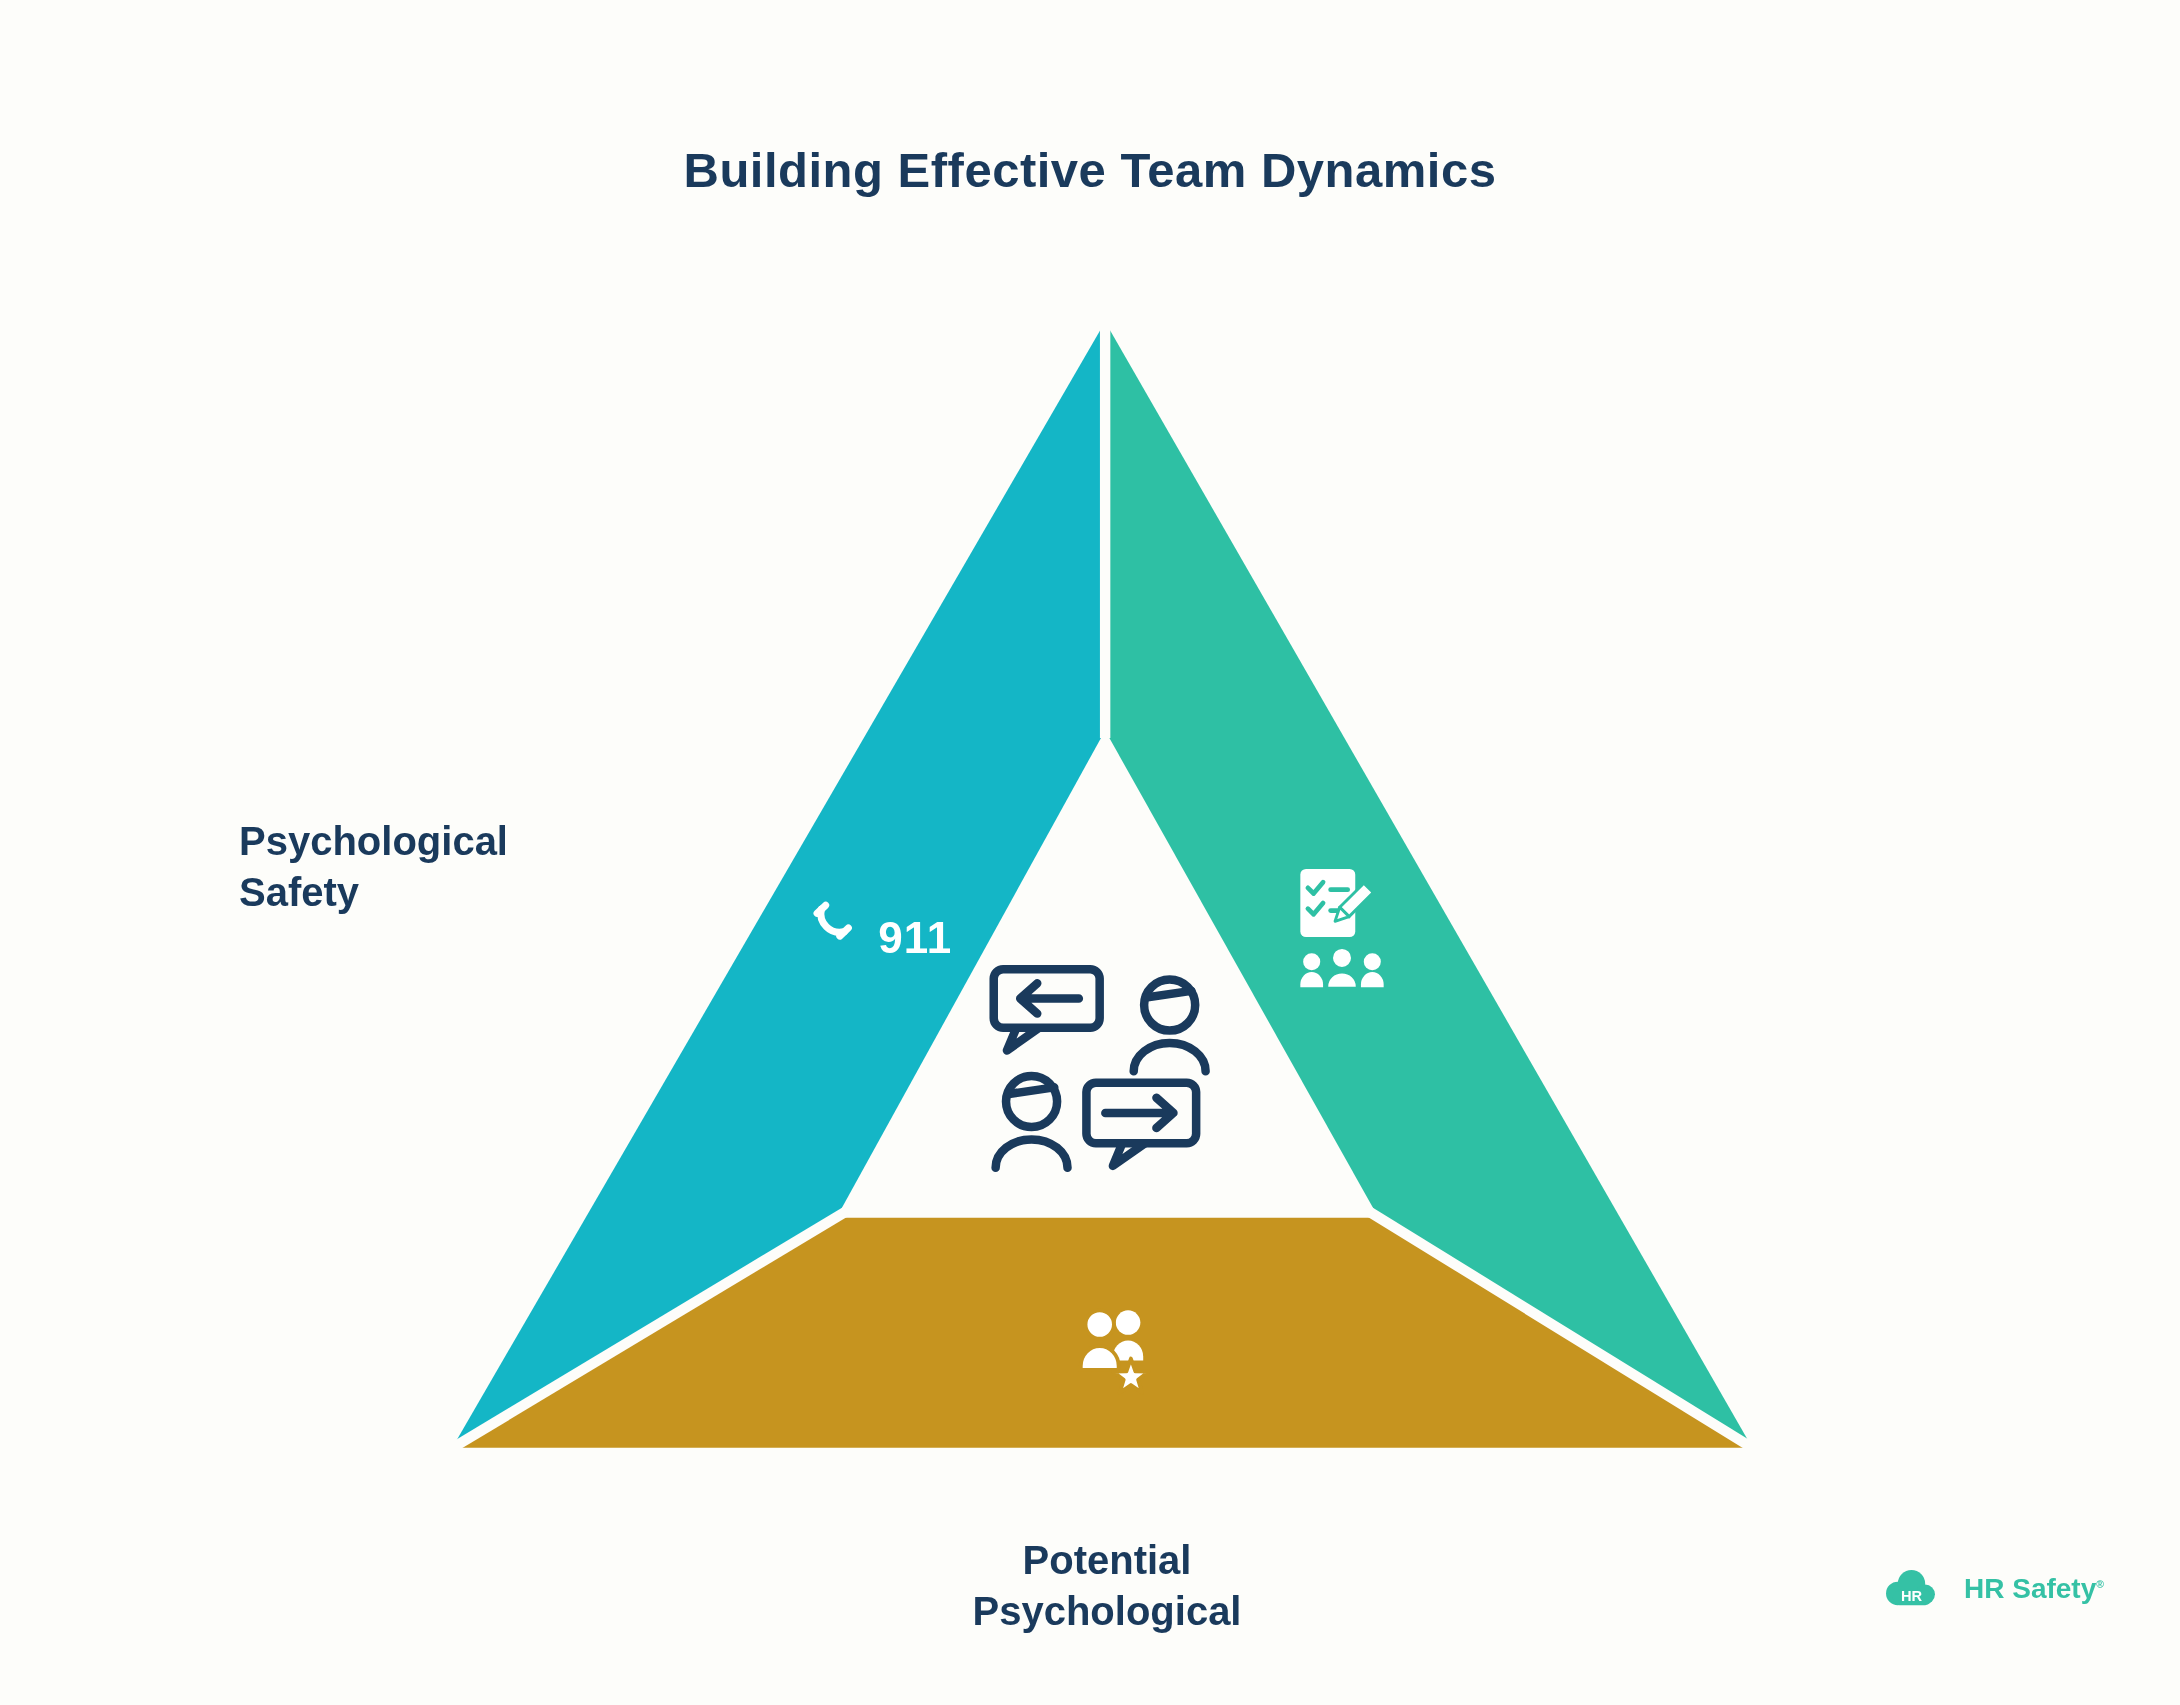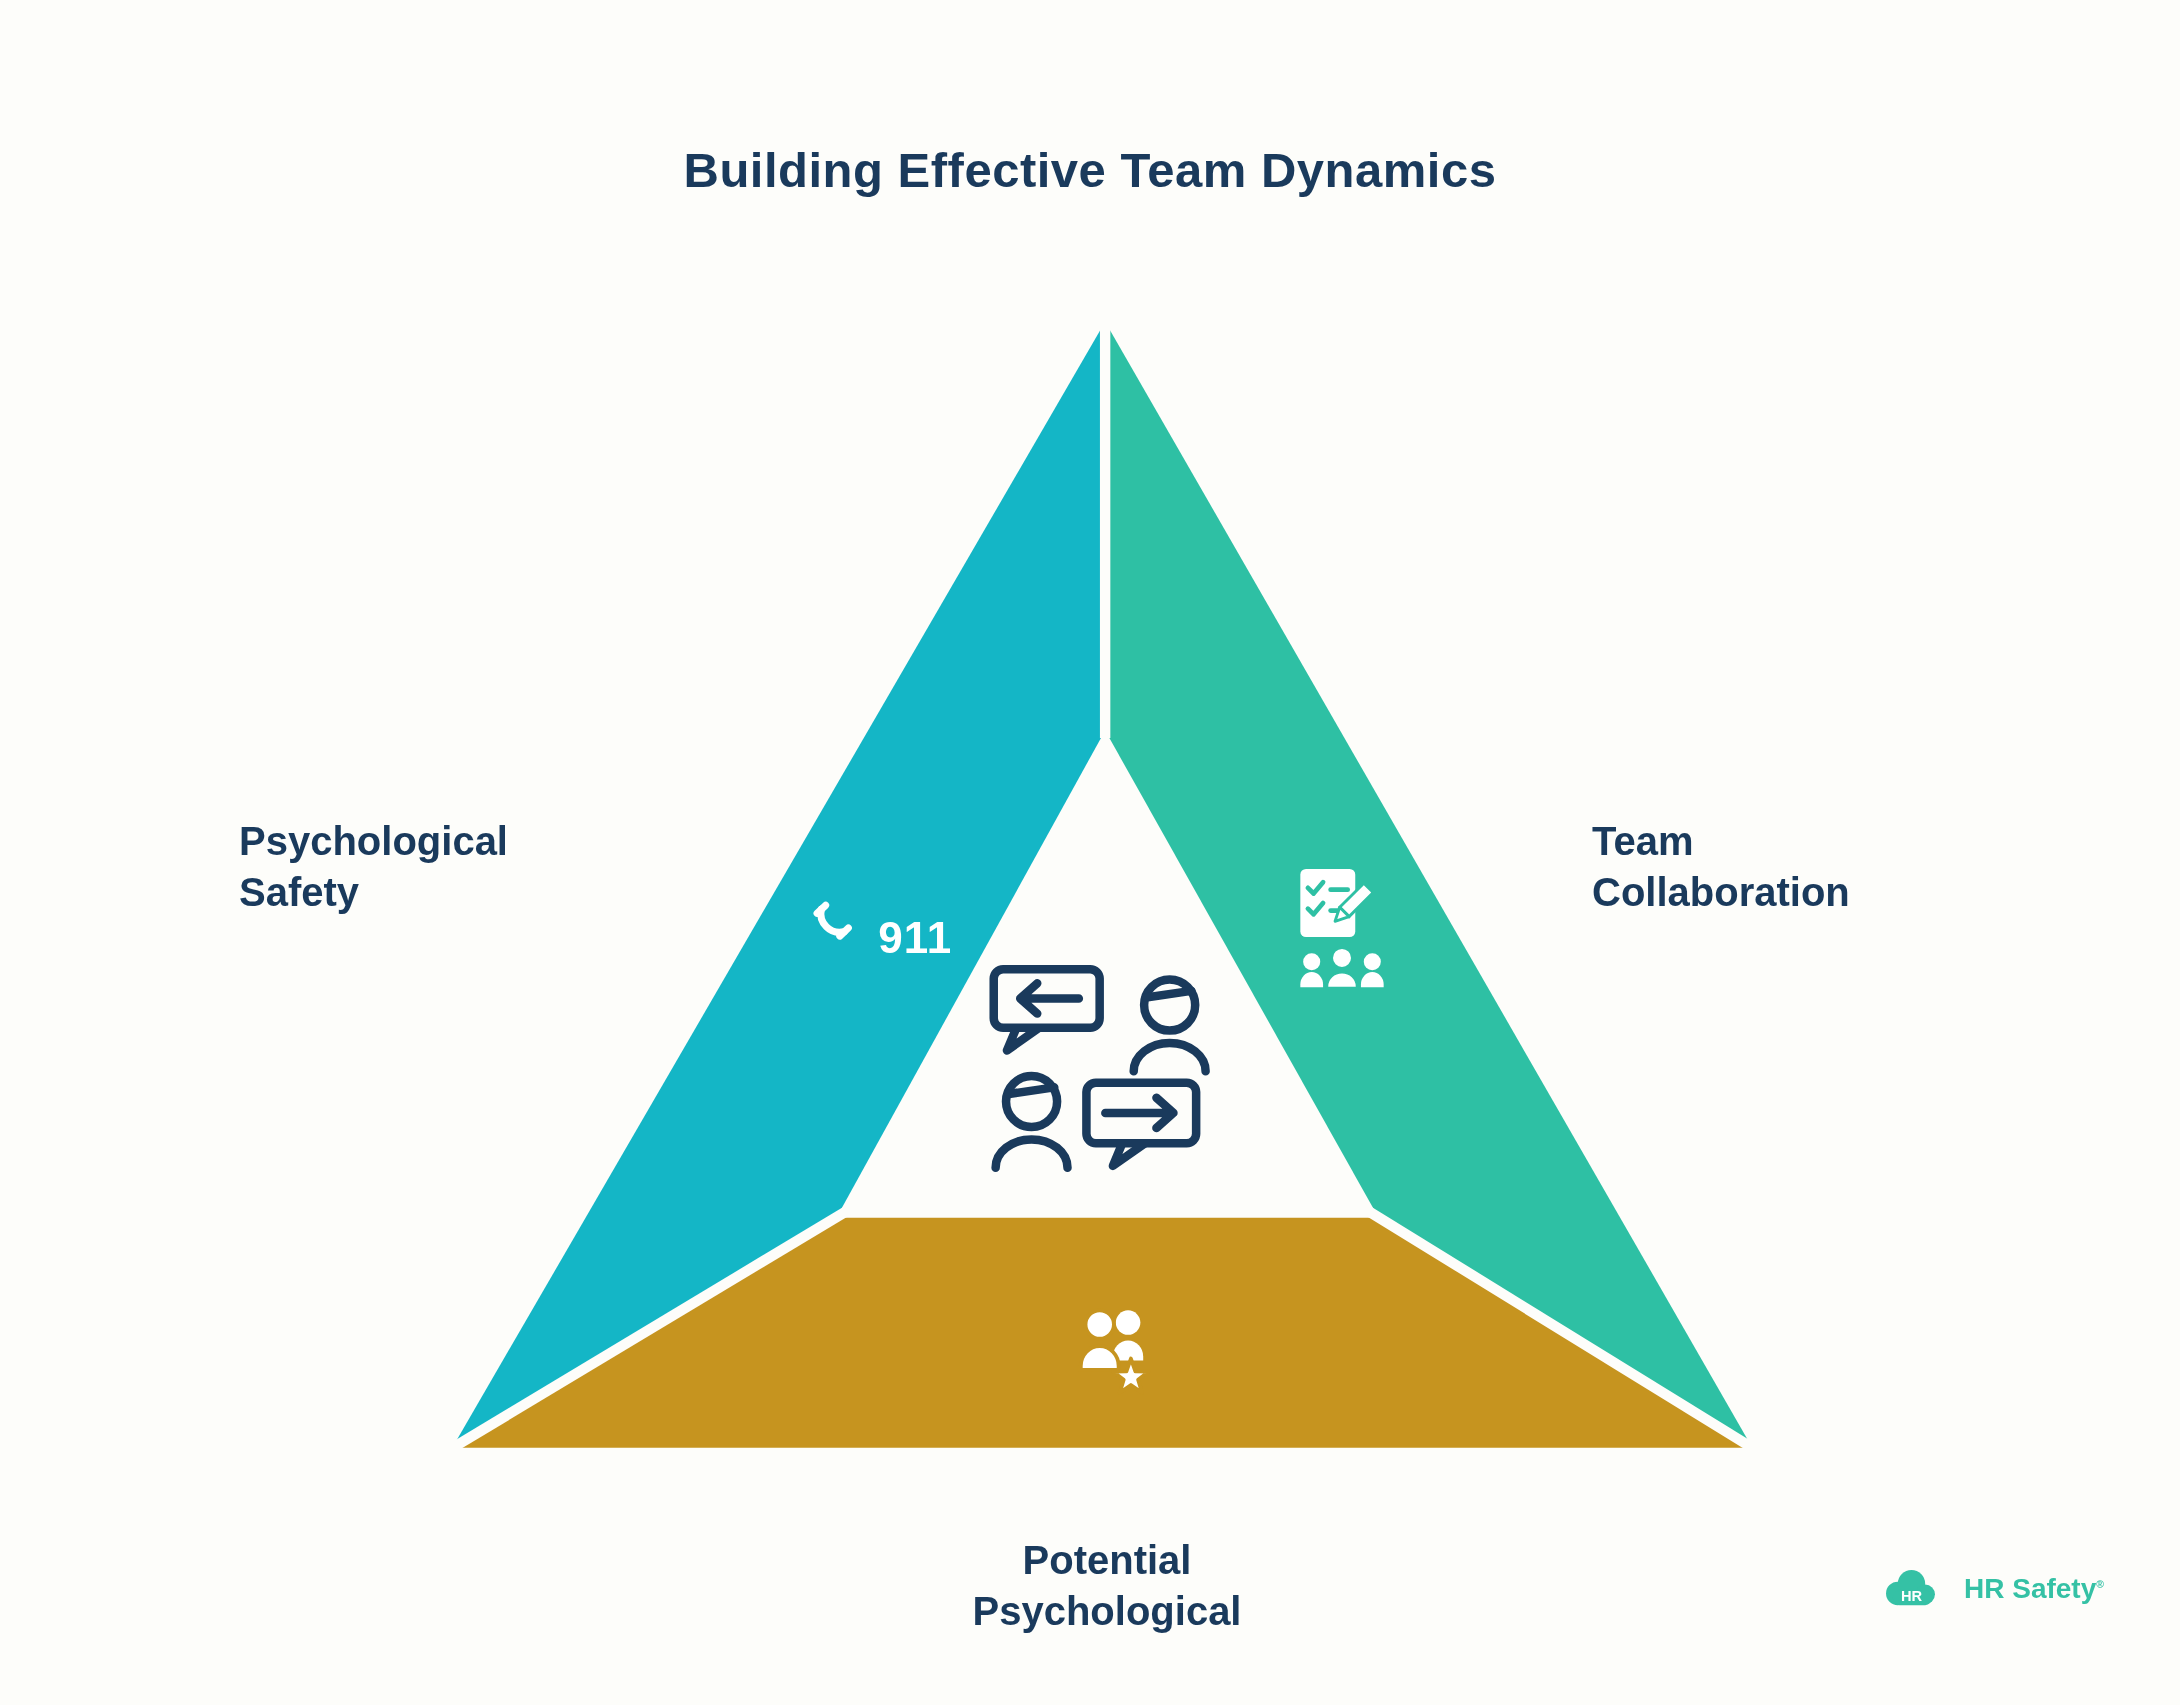--- a/index.html
+++ b/index.html
@@ -113,22 +113,20 @@
         <path d="M12,226 a38,30 0 0 1 76,0"></path>
         <path d="M146,200 L136,224 L170,200"></path>
         <rect x="108" y="136" width="116" height="64" rx="10" fill="#fdfdfa"></rect>
         <path d="M128,168 L198,168 M182,152 L200,168 L182,184"></path>
       </g>
     </svg>
   </div>
 
   <div class="side-label label-left">Psychological
 Safety</div>
-  <div class="side-label label-right">Team
-Collaboration</div>
   <div class="side-label label-bottom">Potential
 Psychological</div>
 
   <div class="logo">
     <svg width="59" height="45" viewBox="0 0 60 46">
       <g fill="#35c1a5">
         <circle cx="17" cy="28" r="12"></circle>
         <circle cx="31" cy="18" r="14"></circle>
         <circle cx="45" cy="29" r="10"></circle>
         <rect x="12" y="25" width="40" height="15" rx="7"></rect>

